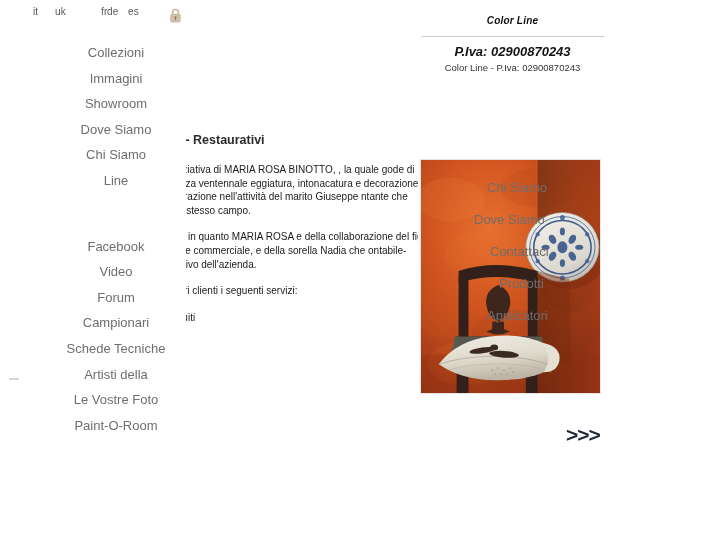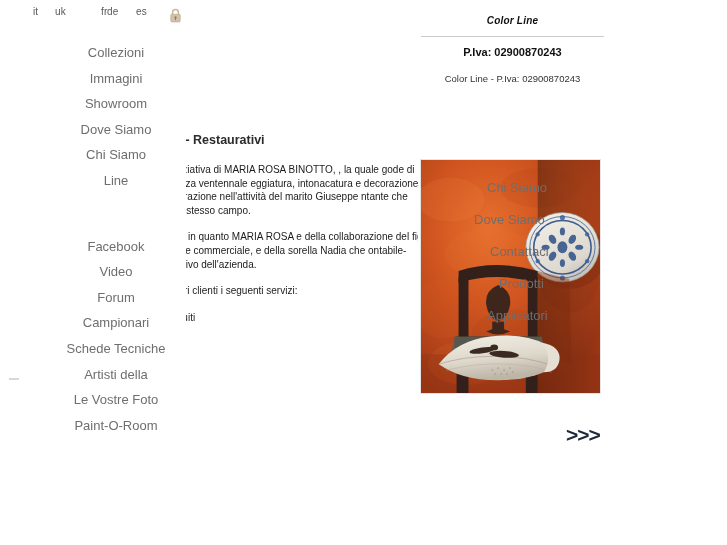--- a/index.html
+++ b/index.html
@@ -37,21 +37,21 @@
     color: #58585a;
     text-decoration: none;
     letter-spacing: 0.1px;
     line-height: 14px;
     cursor: pointer;
   }
   .lang-it { left: 33px; }
   .lang-uk { left: 55px; }
   .lang-fr { left: 69px; margin-left: 32px; }
   .lang-de { left: 107px; }
-  .lang-es { left: 136px; }
+  .lang-es { left: 128px; }
 
   .lock-icon {
     position: absolute;
     left: 169px;
     top: 3px;
     width: 13px;
     height: 15px;
     cursor: pointer;
   }
 
@@ -101,27 +101,28 @@
     letter-spacing: 0.2px;
     line-height: 18px;
   }
   .brand-rule {
     margin: 6px 2px 0 2px;
     height: 1px;
     background: #cccccc;
   }
   .brand-piva {
     margin-top: 8px;
-    font-size: 11px;
+    font-size: 13px;
     font-weight: bold;
     color: #111111;
     line-height: 14px;
+    font-style: italic;
   }
   .brand-sub {
-    margin-top: 13px;
+    margin-top: 2px;
     font-size: 9.5px;
     color: #333333;
     line-height: 13px;
   }
 
   
   .main {
     position: absolute;
     left: 186px;
     top: 100px;

